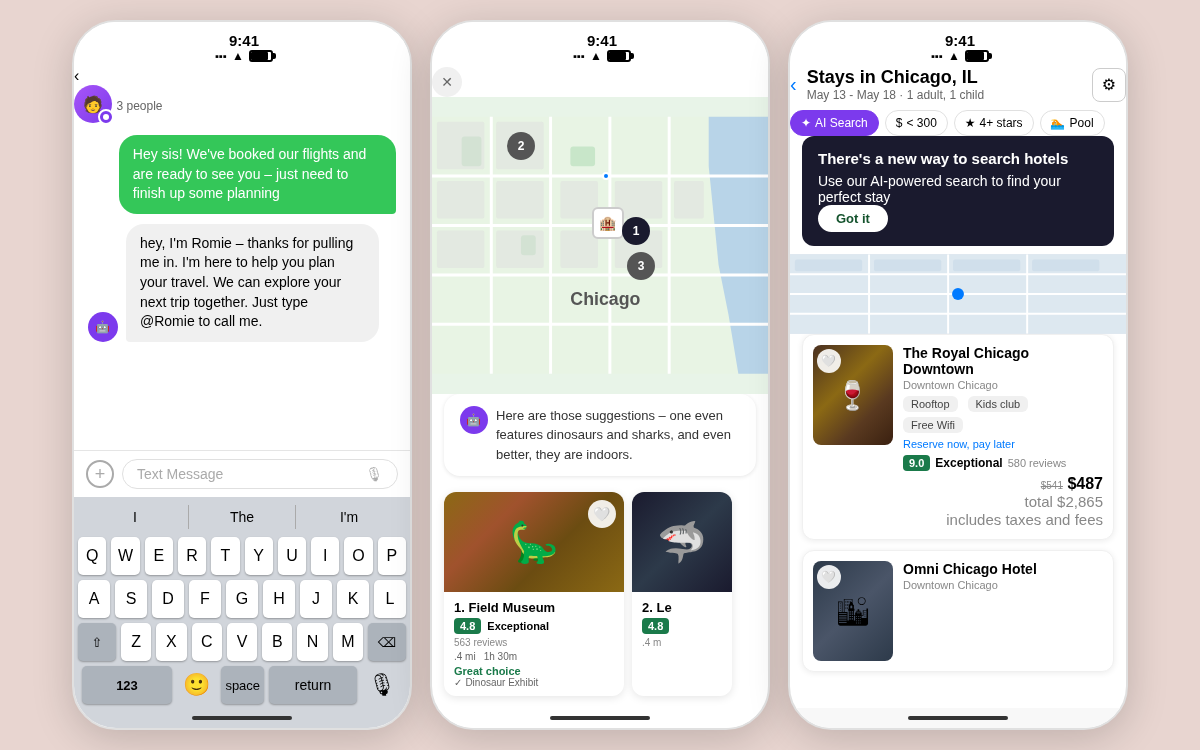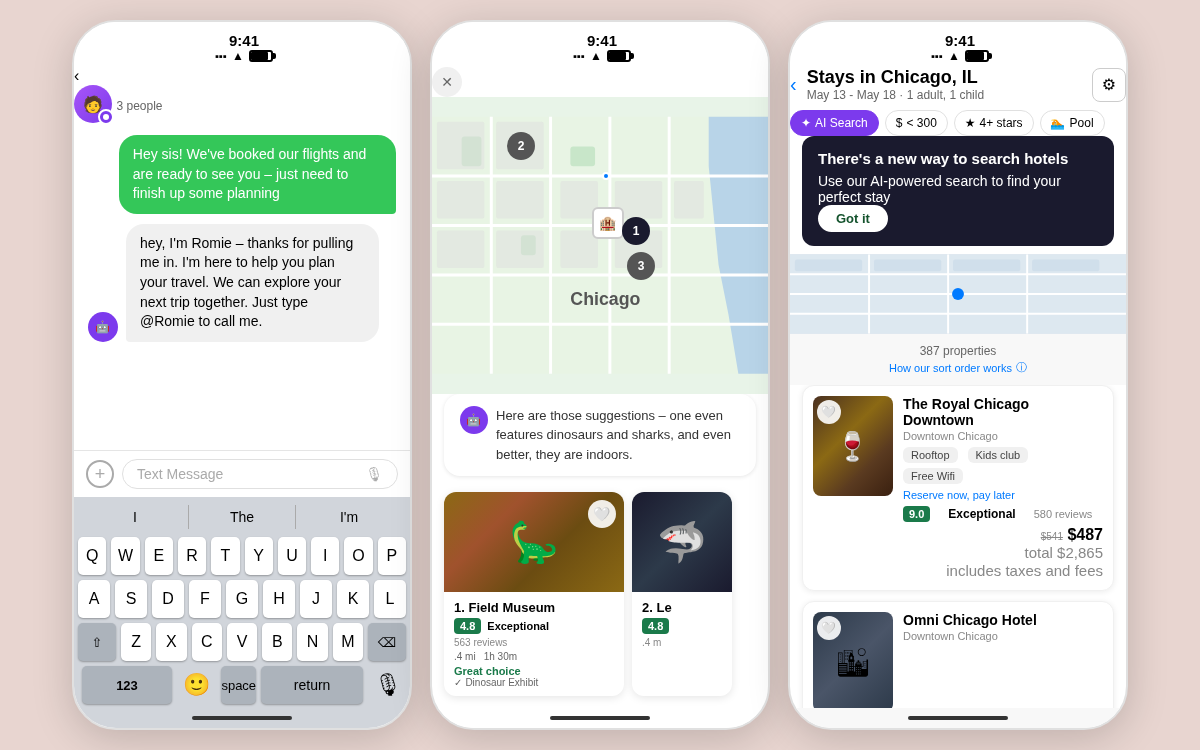--- a/index.html
+++ b/index.html
@@ -237,21 +237,21 @@
       justify-content: center;
       font-size: 13px;
       font-weight: 500;
       color: #000;
       box-shadow: 0 1px 2px rgba(0,0,0,0.3);
     }
     .key-shift { width: 38px; flex-shrink: 0; }
     .key-backspace { width: 38px; flex-shrink: 0; }
     .key-123 { width: 90px; flex-shrink: 0; font-weight: bold; }
     .key-space { flex: 1; }
-    .key-return { width: 102px; flex-shrink: 0; font-size: 14px; }
+    .key-return { width: 88px; flex-shrink: 0; font-size: 14px; }
     .bottom-row {
       display: flex;
       align-items: center;
       gap: 5px;
       padding: 0 4px;
     }
     .emoji-key, .dictate-key {
       background: transparent;
       border: none;
       font-size: 22px;
@@ -612,21 +612,21 @@
       color: #444;
     }
     .reserve-link {
       font-size: 11px;
       color: #007AFF;
       margin-bottom: 5px;
     }
     .hotel-rating-row {
       display: flex;
       align-items: center;
-      gap: 18px;
+      gap: 5px;
       margin-bottom: 4px;
     }
     .score-badge {
       background: #1a7a4a;
       color: #fff;
       font-size: 11px;
       font-weight: 700;
       padding: 2px 6px;
       border-radius: 4px;
     }
@@ -931,27 +931,20 @@
         <line x1="160" y1="0" x2="160" y2="80" stroke="#fff" stroke-width="2"></line>
         <line x1="240" y1="0" x2="240" y2="80" stroke="#fff" stroke-width="2"></line>
         <rect x="5" y="5" width="68" height="12" fill="#c8d8e8" rx="2" opacity="0.6"></rect>
         <rect x="85" y="5" width="68" height="12" fill="#c8d8e8" rx="2" opacity="0.6"></rect>
         <rect x="165" y="5" width="68" height="12" fill="#c8d8e8" rx="2" opacity="0.6"></rect>
         <rect x="245" y="5" width="68" height="12" fill="#c8d8e8" rx="2" opacity="0.6"></rect>
         <circle cx="170" cy="40" r="6" fill="#007AFF"></circle>
       </svg>
     </div>
 
-    <div style="background:#f8f8f8;padding:4px 0;">
-      <div class="properties-count">387 properties</div>
-      <div class="sort-order">
-        <span>How our sort order works</span>
-        <span>ⓘ</span>
-      </div>
-    </div>
 
     <div class="hotel-list">
 
       <div class="hotel-card">
         <div class="hotel-img">
           <div class="hotel-img-bg1">🍷</div>
           <div class="heart-overlay">🤍</div>
         </div>
         <div class="hotel-details">
           <div class="hotel-name">The Royal Chicago Downtown</div>

